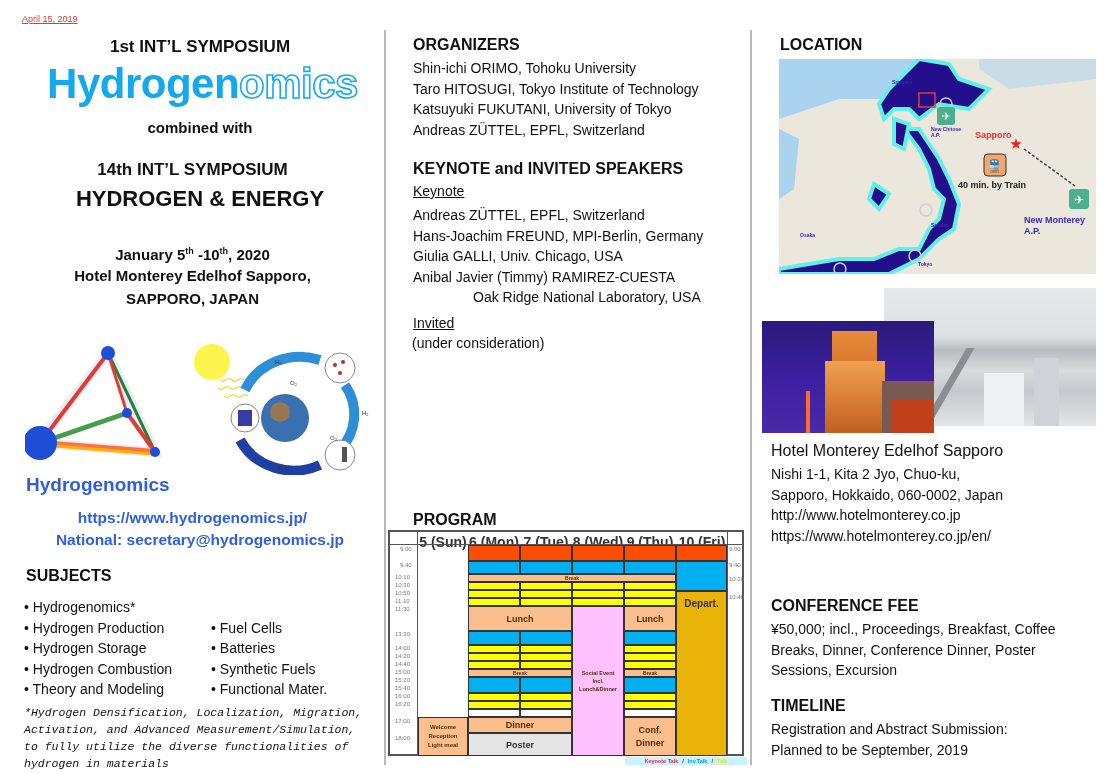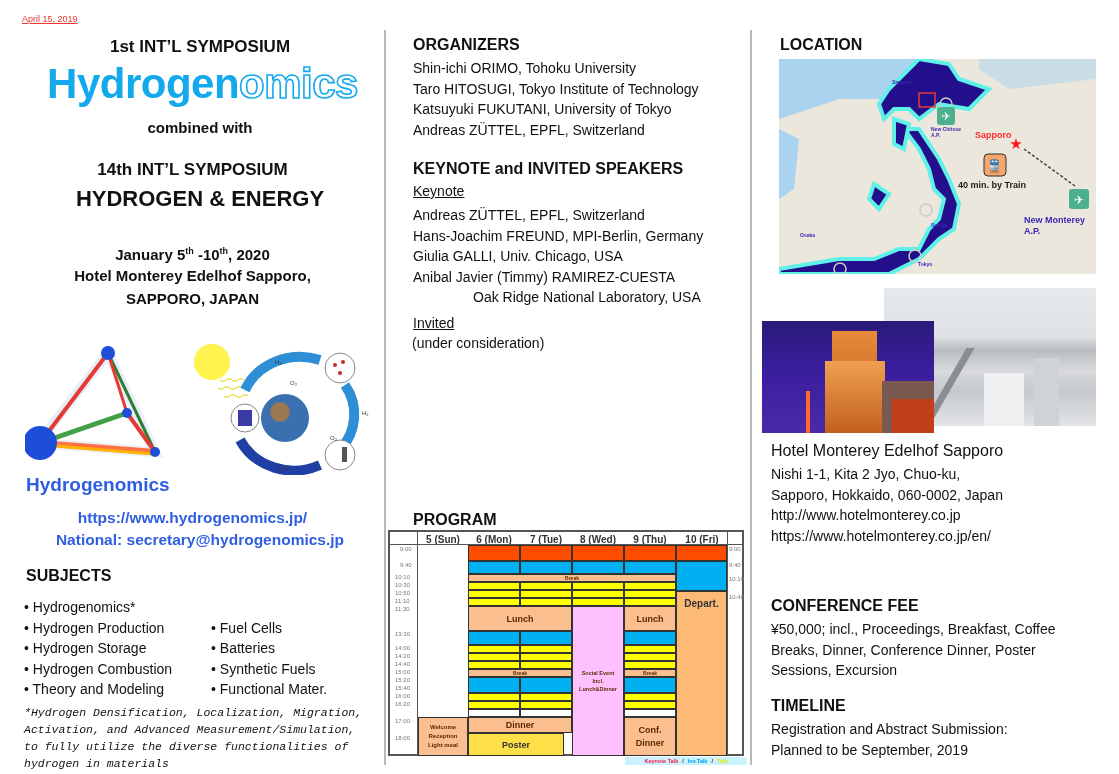--- a/index.html
+++ b/index.html
@@ -19,21 +19,21 @@
   .sec-head { font-size: 16px; font-weight: bold; }
   .body14 { font-size: 14px; line-height: 20.5px; }
   .ul { text-decoration: underline; }
   .bullet-list { font-size: 14px; line-height: 20.6px; }
   .note { font-size: 11.5px; font-style: italic; line-height: 17px; font-family: Liberation Mono, monospace; }
 
   
   .prog { border: 2px solid #555; background: #fff; }
   .cell { position: absolute; border: 1px solid #333; font-size: 8px; font-weight: bold; display:flex; align-items:center; justify-content:center; text-align:center; color:#5a2a00; }
   .t-label { position:absolute; font-size:6px; color:#777; }
-  .colhead { position:absolute; font-size:10px; font-weight:bold; text-align:center; color:#333; }
+  .colhead { position:absolute; font-size:14px; font-weight:bold; text-align:center; color:#333; }
   .legend { position:absolute; background:#c9f3ff; font-size:5.5px; font-weight:bold; display:flex; gap:4px; align-items:center; justify-content:center; }
 </style>
 </head>
 <body>
 
 <div class="abs date">April 15, 2019</div>
 
 <div class="abs divider" style="left:384px; top:30px; height:735px;"></div>
 <div class="abs divider" style="left:750px; top:30px; height:735px;"></div>
 
@@ -189,21 +189,21 @@
   <div class="cell" style="left:234px; width:52px; top:50px; height:8px; background:#ffff00;"></div>
   <div class="cell" style="left:78px; width:52px; top:58px; height:8px; background:#ffff00;"></div>
   <div class="cell" style="left:130px; width:52px; top:58px; height:8px; background:#ffff00;"></div>
   <div class="cell" style="left:182px; width:52px; top:58px; height:8px; background:#ffff00;"></div>
   <div class="cell" style="left:234px; width:52px; top:58px; height:8px; background:#ffff00;"></div>
   <div class="cell" style="left:78px; width:52px; top:66px; height:8px; background:#ffff00;"></div>
   <div class="cell" style="left:130px; width:52px; top:66px; height:8px; background:#ffff00;"></div>
   <div class="cell" style="left:182px; width:52px; top:66px; height:8px; background:#ffff00;"></div>
   <div class="cell" style="left:234px; width:52px; top:66px; height:8px; background:#ffff00;"></div>
 
-  <div class="cell" style="left:286px; width:51px; top:59px; height:165px; background:#fdba74; align-items:flex-start; padding-top:6px; font-size:10px; color:#333;">Depart.</div>
+  <div class="cell" style="left:286px; width:51px; top:59px; height:165px; background:#eab308; align-items:flex-start; padding-top:6px; font-size:10px; color:#333;">Depart.</div>
 
   <div class="cell" style="left:78px; width:104px; top:74px; height:25px; background:#fbbf8f; font-size:9px;">Lunch</div>
   <div class="cell" style="left:182px; width:52px; top:74px; height:150px; background:#ffc0ff; font-size:5.5px; padding:0 4px; line-height:8px;">Social Event Incl. Lunch&amp;Dinner</div>
   <div class="cell" style="left:234px; width:52px; top:74px; height:25px; background:#fbbf8f; font-size:9px;">Lunch</div>
 
   <div class="cell" style="left:78px; width:52px; top:99px; height:14px; background:#00b0f0;"></div>
   <div class="cell" style="left:130px; width:52px; top:99px; height:14px; background:#00b0f0;"></div>
   <div class="cell" style="left:234px; width:52px; top:99px; height:14px; background:#00b0f0;"></div>
 
   <div class="cell" style="left:78px; width:52px; top:113px; height:8px; background:#ffff00;"></div>
@@ -228,21 +228,21 @@
   <div class="cell" style="left:234px; width:52px; top:161px; height:8px; background:#ffff00;"></div>
   <div class="cell" style="left:78px; width:52px; top:169px; height:8px; background:#ffff00;"></div>
   <div class="cell" style="left:130px; width:52px; top:169px; height:8px; background:#ffff00;"></div>
   <div class="cell" style="left:234px; width:52px; top:169px; height:8px; background:#ffff00;"></div>
   <div class="cell" style="left:78px; width:52px; top:177px; height:8px; background:#fff;"></div>
   <div class="cell" style="left:130px; width:52px; top:177px; height:8px; background:#fff;"></div>
   <div class="cell" style="left:234px; width:52px; top:177px; height:8px; background:#fff;"></div>
 
   <div class="cell" style="left:28px; width:50px; top:185px; height:39px; background:#fbbf8f; font-size:6px; line-height:9px; padding:0 6px;">Welcome Reception Light meal</div>
   <div class="cell" style="left:78px; width:104px; top:185px; height:16px; background:#fbbf8f; font-size:9px;">Dinner</div>
-  <div class="cell" style="left:78px; width:96px; top:201px; height:23px; background:#fde047; font-size:9px; color:#333;">Poster</div>
+  <div class="cell" style="left:78px; width:104px; top:201px; height:23px; background:#e5e5e5; font-size:9px; color:#333;">Poster</div>
   <div class="cell" style="left:234px; width:52px; top:185px; height:39px; background:#fbbf8f; font-size:9px; line-height:13px; padding:0 8px;">Conf. Dinner</div>
 </div>
 <div class="legend" style="left:625px; top:757px; width:122px; height:8px;">
   <span style="color:#ff1a4d;">Keynote Talk</span>
   <span style="color:#333;">/</span>
   <span style="color:#00a0f0;">Inv.Talk</span>
   <span style="color:#333;">/</span>
   <span style="color:#e6e600;">Talk</span>
 </div>
 

